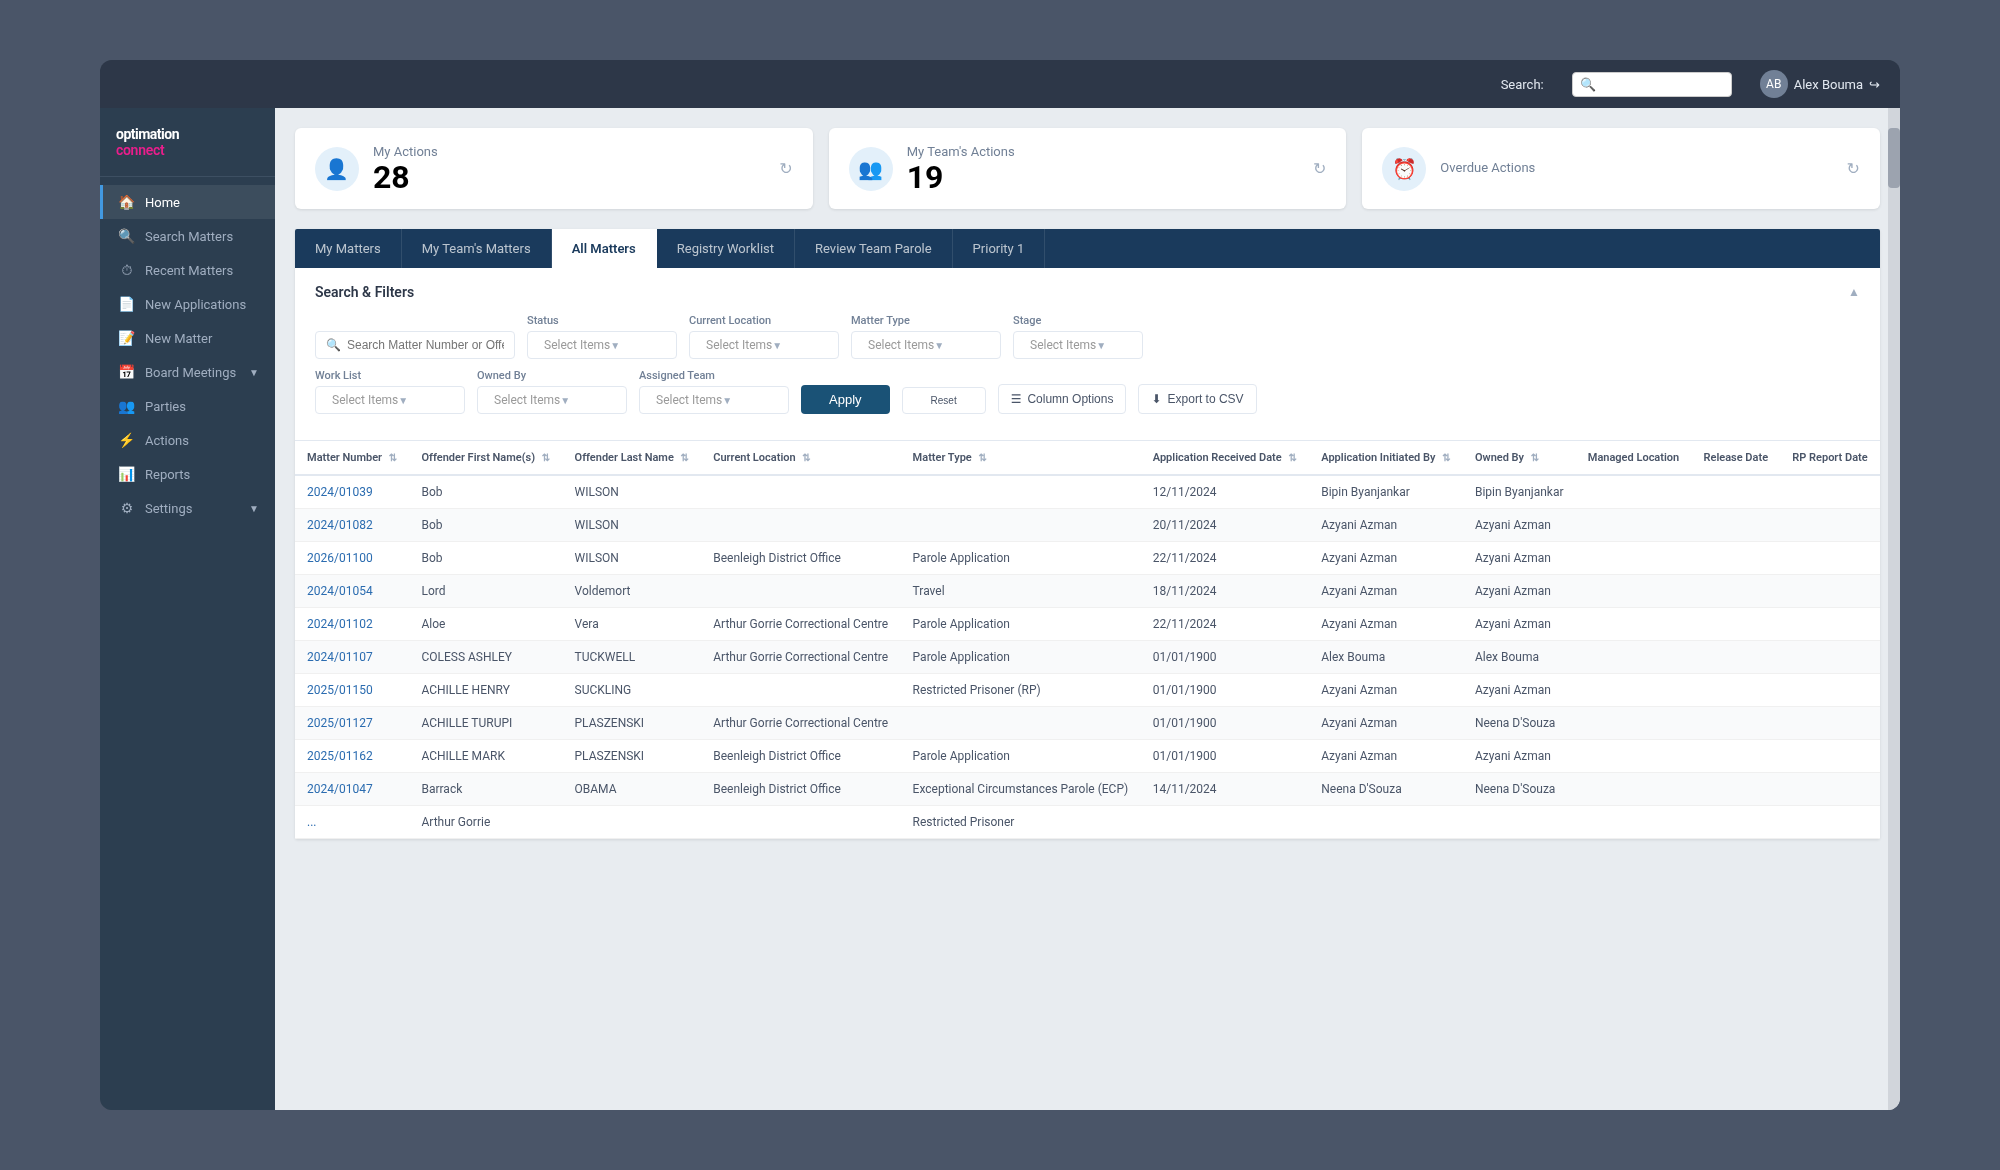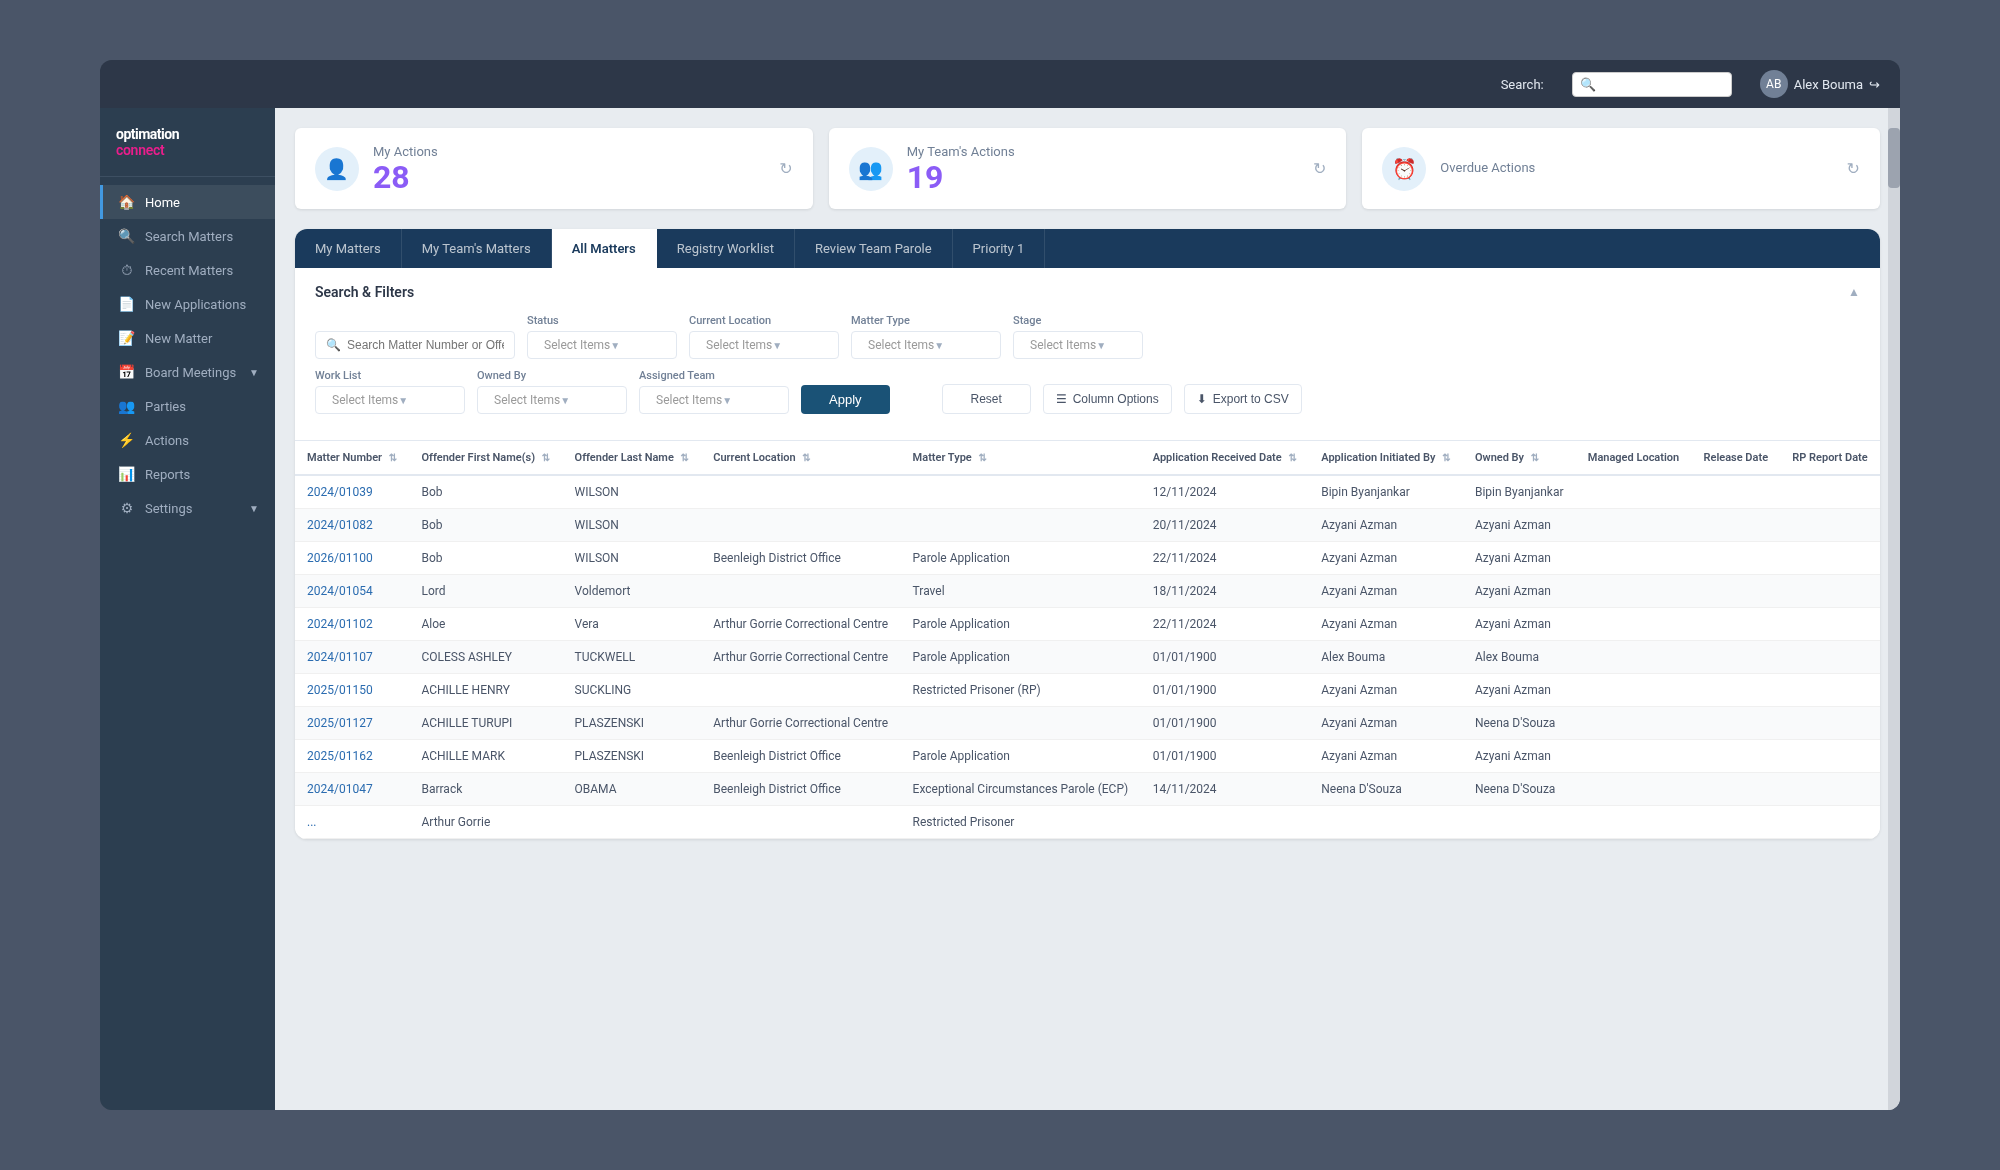--- a/index.html
+++ b/index.html
@@ -173,32 +173,32 @@
       flex: 1;
     }
     .summary-card-label {
       font-size: 13px;
       color: #718096;
       margin-bottom: 2px;
     }
     .summary-card-value {
       font-size: 32px;
       font-weight: 700;
-      color: #8b5cf6;
+      color: #000000;
       line-height: 1;
     }
     .summary-card-refresh {
       color: #a0aec0;
       font-size: 16px;
       cursor: pointer;
     }
     
     .tabs-section {
       background: white;
-      border-radius: 12px;
+      border-radius: 2px;
       box-shadow: 0 1px 3px rgba(0,0,0,0.1);
       overflow: hidden;
     }
     .tabs-nav {
       display: flex;
       background: #1a3a5c;
     }
     .tab-item {
       padding: 12px 20px;
       font-size: 13px;
@@ -297,23 +297,22 @@
       font-size: 13px;
       cursor: pointer;
       font-weight: 500;
     }
     .btn-reset {
       background: white;
       color: #4a5568;
       border: 1px solid #e2e8f0;
       border-radius: 4px;
       padding: 7px 28px;
-      font-size: 12px;
-      cursor: pointer;
-      margin-left: 40px;
+      font-size: 10px;
+      cursor: pointer;
     }
     .btn-column-options {
       background: white;
       color: #4a5568;
       border: 1px solid #e2e8f0;
       border-radius: 4px;
       padding: 7px 12px;
       font-size: 12px;
       cursor: pointer;
       display: flex;

